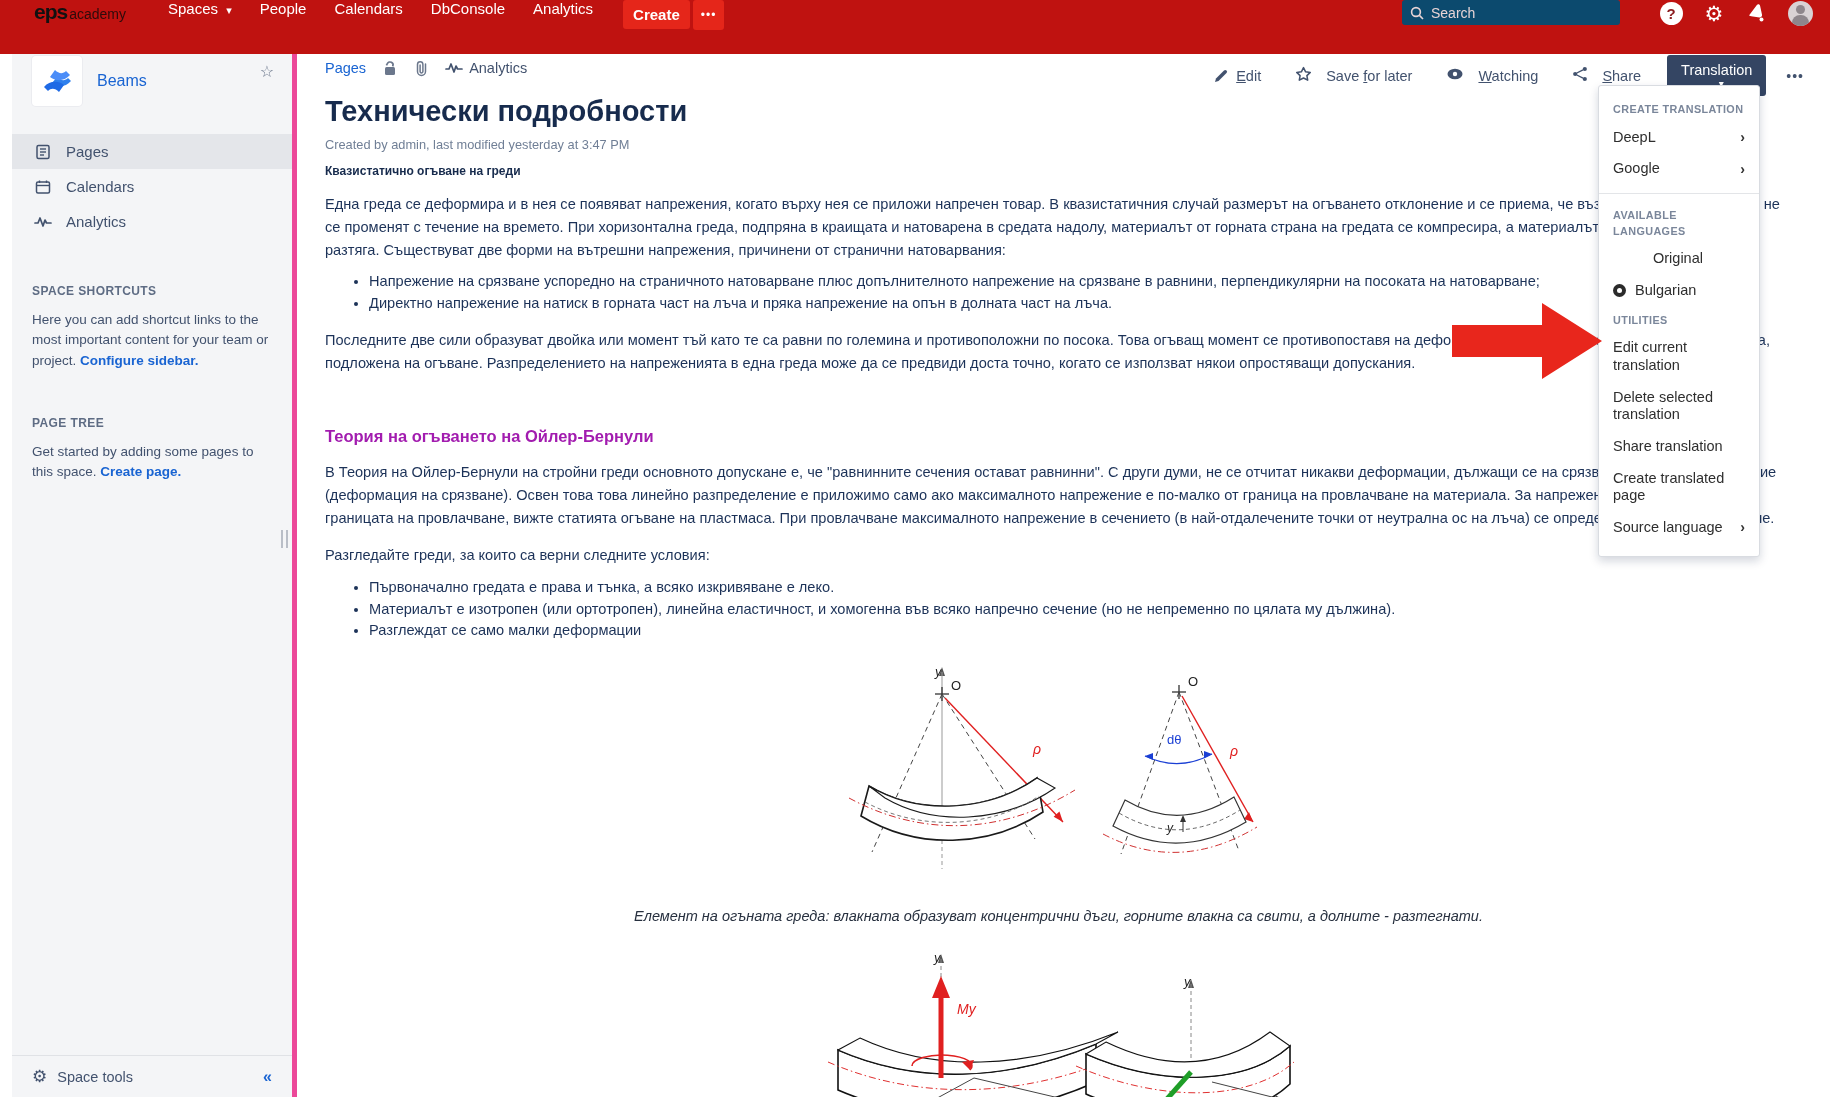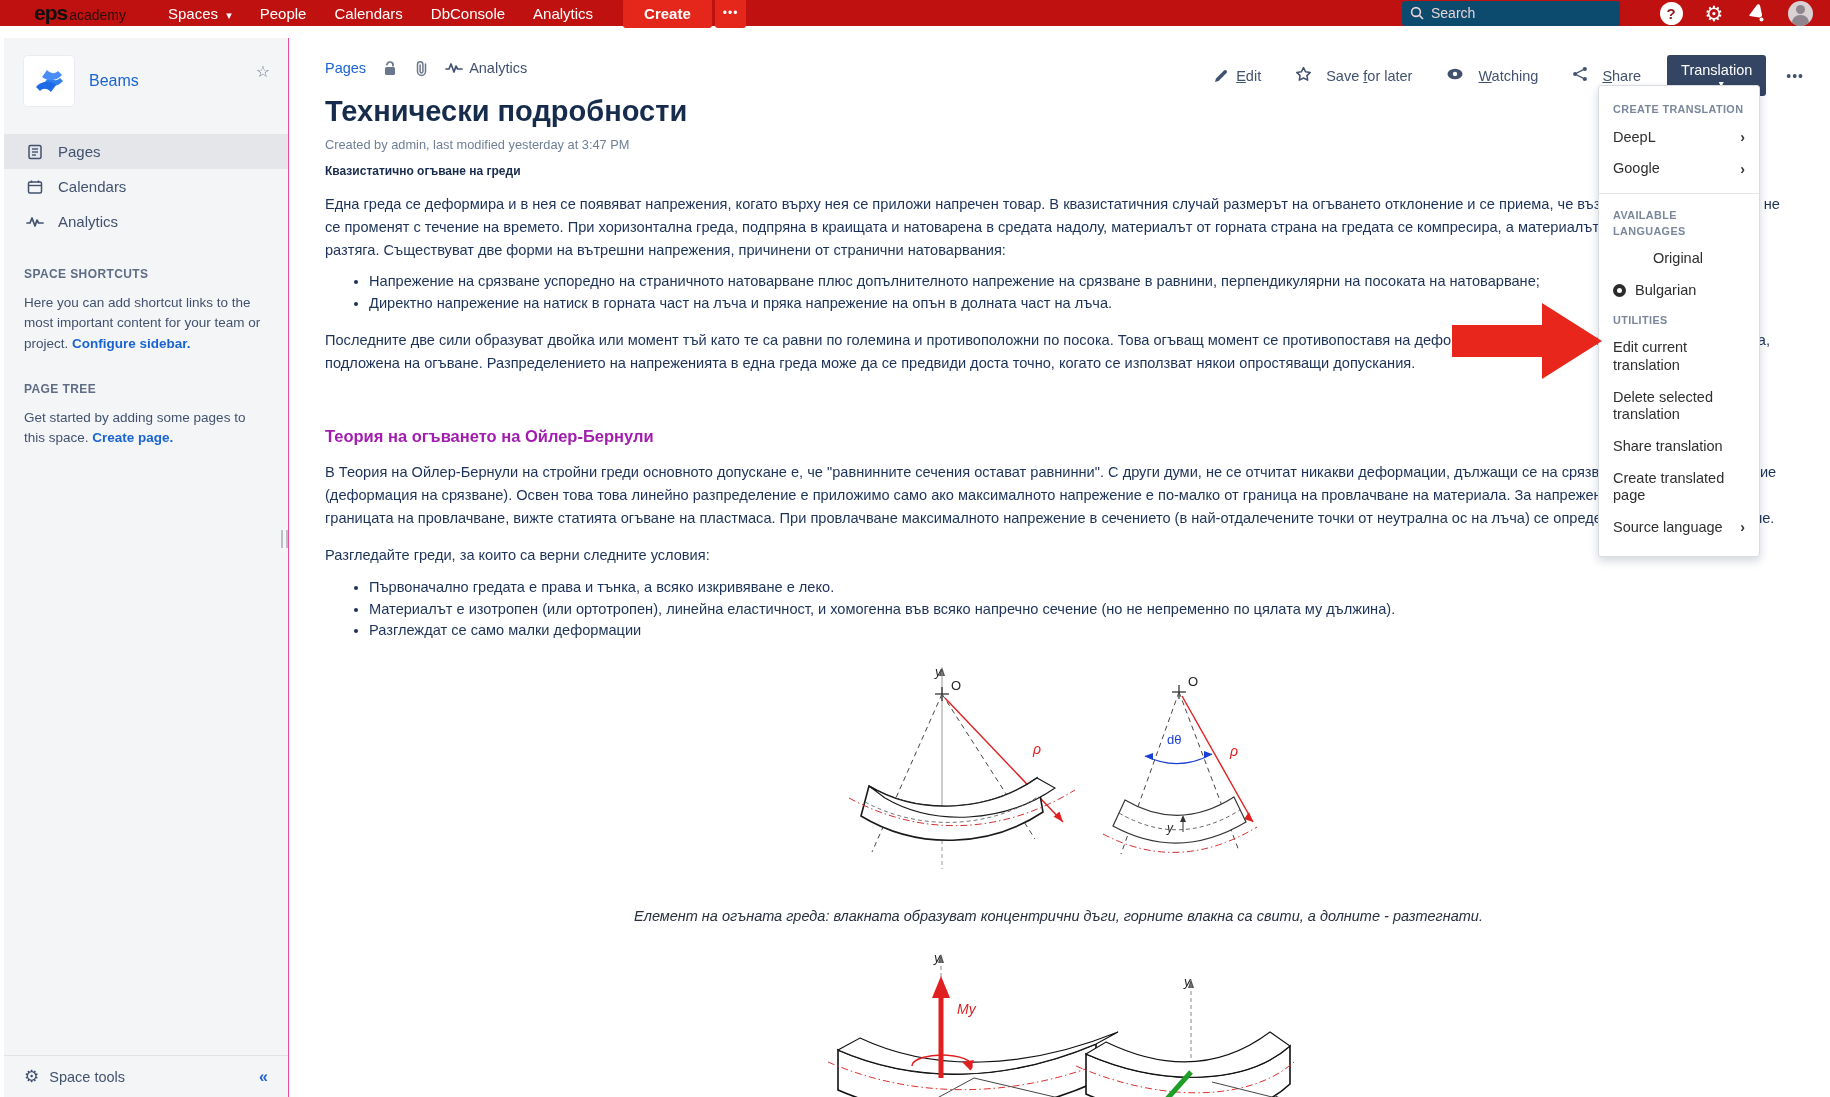--- a/index.html
+++ b/index.html
@@ -1,29 +1,29 @@
 <!DOCTYPE html>
 <html><head>
 <meta charset="utf-8">
 <style>
   * { margin:0; padding:0; box-sizing:border-box; }
   html,body { width:1830px; height:1097px; overflow:hidden; background:#fff;
               font-family:"Liberation Sans", sans-serif; }
   body { position:relative; color:#172b4d; }
 
   
-  .navbar { position:absolute; top:0; left:0; width:1830px; height:26px;
-            background:#bf1210; display:flex; align-items:center; z-index:40; }
+  .navbar { position:absolute; top:0; left:0; width:1830px; height:54px;
+            background:#bf1210; display:flex; align-items:flex-start; z-index:40; }
   .logo { display:flex; align-items:baseline; background:transparent; margin:0 28px 0 34px; cursor:pointer; }
   .logo-primary { font-size:21px; font-weight:bold; color:#111; letter-spacing:-1px; }
   .logo-secondary { font-size:14px; color:#2e0b0b; margin-left:2px; }
   .nav-item { color:#fff; font-size:15px; margin:0 14px; white-space:nowrap; cursor:pointer; }
   .nav-caret { font-size:11px; margin-left:4px; color:#fff; }
   .create-btn { background:#e5261a; color:#fff; font-size:15px; font-weight:bold;
-                padding:6px 21px; border-radius:3px; margin-left:16px; cursor:pointer; }
+                padding:6px 10px; border-radius:3px; margin-left:16px; cursor:pointer; }
   .create-more { background:#e5261a; color:#fff; font-size:12px; letter-spacing:1px;
                  padding:8px 8px; border-radius:3px; margin-left:3px; cursor:pointer; }
   .nav-spacer { flex:1; }
   .search-wrap { display:flex; align-items:center; background:#0c4a6e; border-radius:3px;
                  width:218px; height:25px; padding:0 8px; margin-right:38px; }
   .search-wrap svg { flex:0 0 auto; }
   .search-input { background:transparent; border:none; outline:none; color:#f1e3e4;
                   font-size:14px; margin-left:7px; width:170px; font-family:"Liberation Sans",sans-serif; }
   .search-input::placeholder { color:#e8d4d6; }
   .nav-icon { width:26px; height:26px; margin-right:17px; display:flex; align-items:center;
@@ -31,34 +31,34 @@
   .help-circle { width:23px; height:23px; border-radius:50%; background:#fff; color:#8c1d20;
                  font-weight:bold; font-size:15px; display:flex; align-items:center; justify-content:center; }
   .gear-glyph { color:#fff; font-size:21px; line-height:1; }
   .avatar-circle { width:25px; height:25px; border-radius:50%; background:#d9d2d5; position:relative; overflow:hidden; }
   .avatar-circle::before { content:""; position:absolute; top:4px; left:8px; width:9px; height:9px;
                            border-radius:50%; background:#8e868c; }
   .avatar-circle::after  { content:""; position:absolute; top:14px; left:4px; width:17px; height:12px;
                            border-radius:8px 8px 0 0; background:#8e868c; }
 
   
-  .sidebar { position:absolute; top:38px; left:4px; width:285px; bottom:0; background:#f4f5f7;
-             border-right:1px solid #ec4899; z-index:10; }
+  .sidebar { position:absolute; top:38px; left:12px; width:285px; bottom:0; background:#f4f5f7;
+             border-right:5px solid #ec4899; z-index:10; }
   .space-head { display:flex; align-items:center; padding:18px 14px 14px 20px; position:relative; }
   .space-logo { width:50px; height:50px; background:#fff; border-radius:4px; box-shadow:0 0 0 1px #ebecf0;
                 display:flex; align-items:center; justify-content:center; cursor:pointer; }
   .space-name { color:#1964d2; font-size:16px; margin-left:15px; cursor:pointer; }
   .space-star { position:absolute; right:18px; top:24px; color:#6b778c; font-size:16px; cursor:pointer; }
   .side-nav { margin-top:14px; }
   .side-item { display:flex; align-items:center; height:35px; padding-left:22px; font-size:15px;
                color:#42526e; cursor:pointer; }
   .side-item.selected { background:#e4e6ea; }
   .side-ico { width:18px; height:18px; margin-right:14px; display:flex; align-items:center; justify-content:center; }
   .side-section { padding:0 20px; }
-  .side-header { font-size:12px; font-weight:bold; color:#5e6c84; letter-spacing:.4px; margin-top:28px; }
+  .side-header { font-size:12px; font-weight:bold; color:#5e6c84; letter-spacing:.4px; margin-top:45px; }
   .side-text { font-size:13.5px; color:#42526e; line-height:1.5; margin-top:12px; }
   .side-link { color:#1964d2; cursor:pointer;font-weight:bold; }
   .space-tools { position:absolute; bottom:0; left:0; right:0; height:42px; border-top:1px solid #e0e2e6;
                  display:flex; align-items:center; padding:0 20px; color:#42526e; font-size:14.5px; cursor:pointer; }
   .space-tools .gear-glyph { color:#42526e; font-size:17px; margin-right:10px; }
   .collapse-chev { margin-left:auto; color:#1964d2; font-size:16px; font-weight:bold; cursor:pointer; }
   .resize-grip { position:absolute; top:530px; left:281px; width:7px; height:18px; z-index:15; cursor:col-resize;
                  border-left:2px solid #b9bec7; border-right:2px solid #b9bec7; }
 
   

